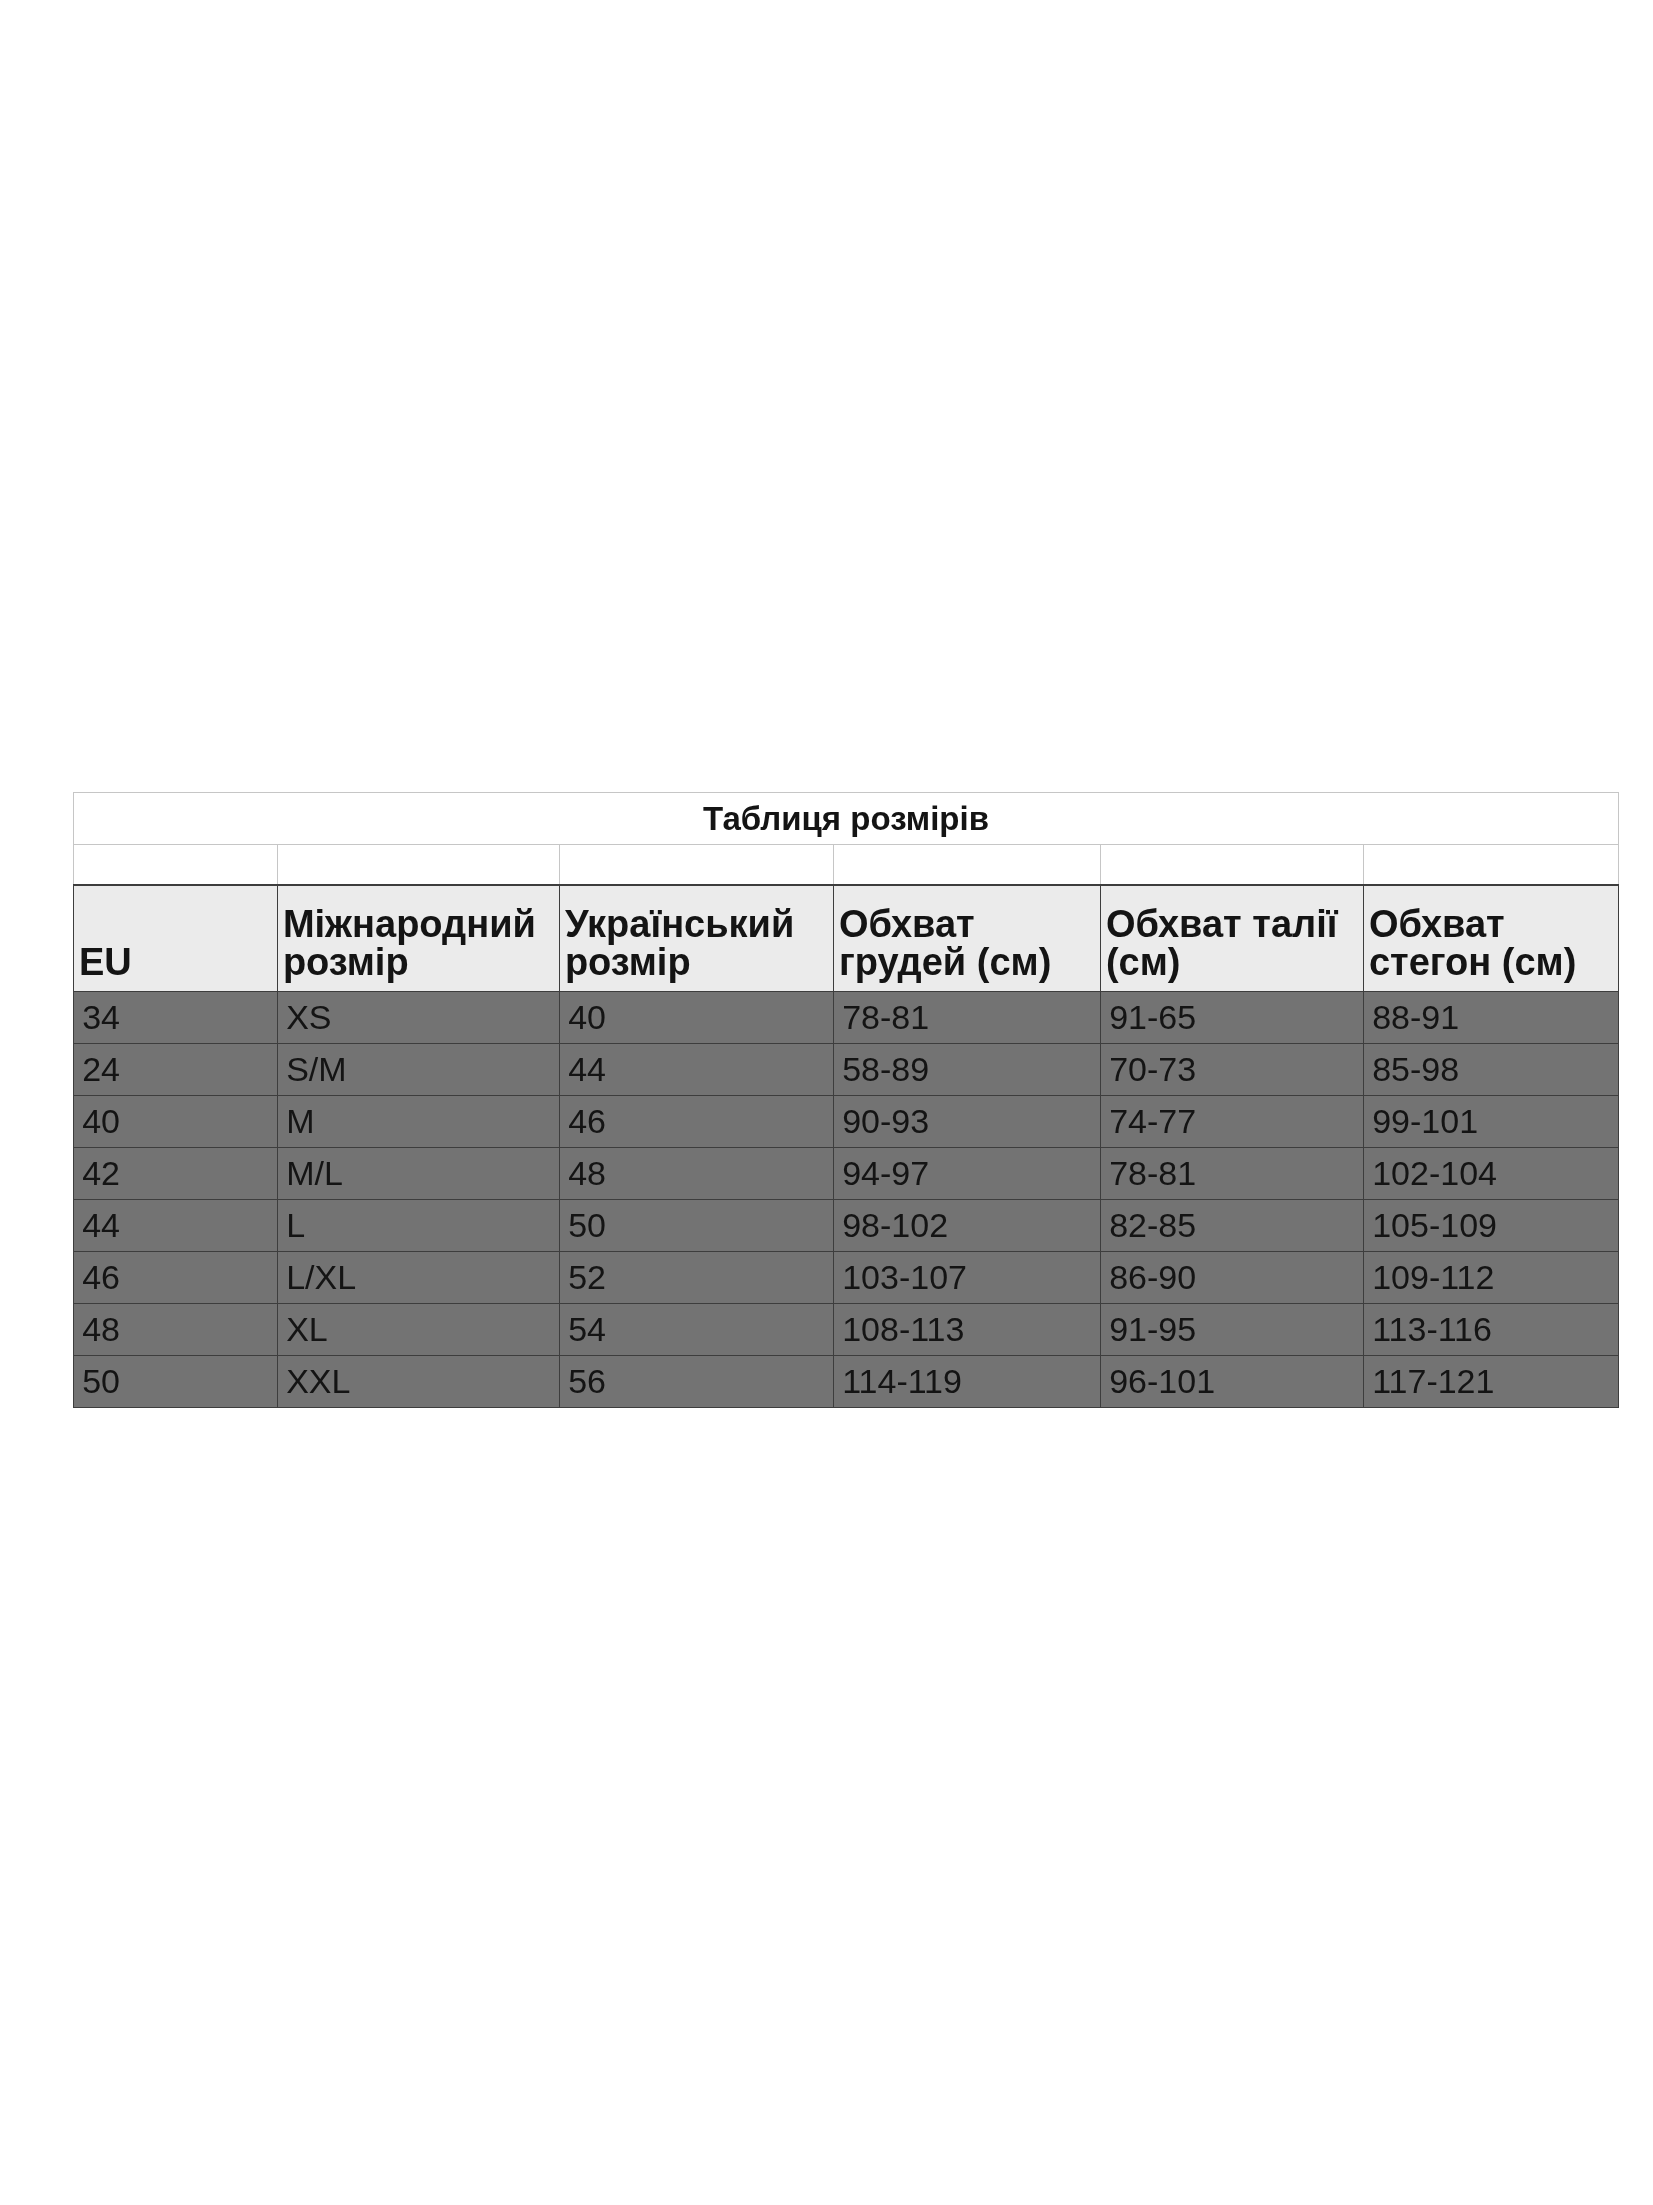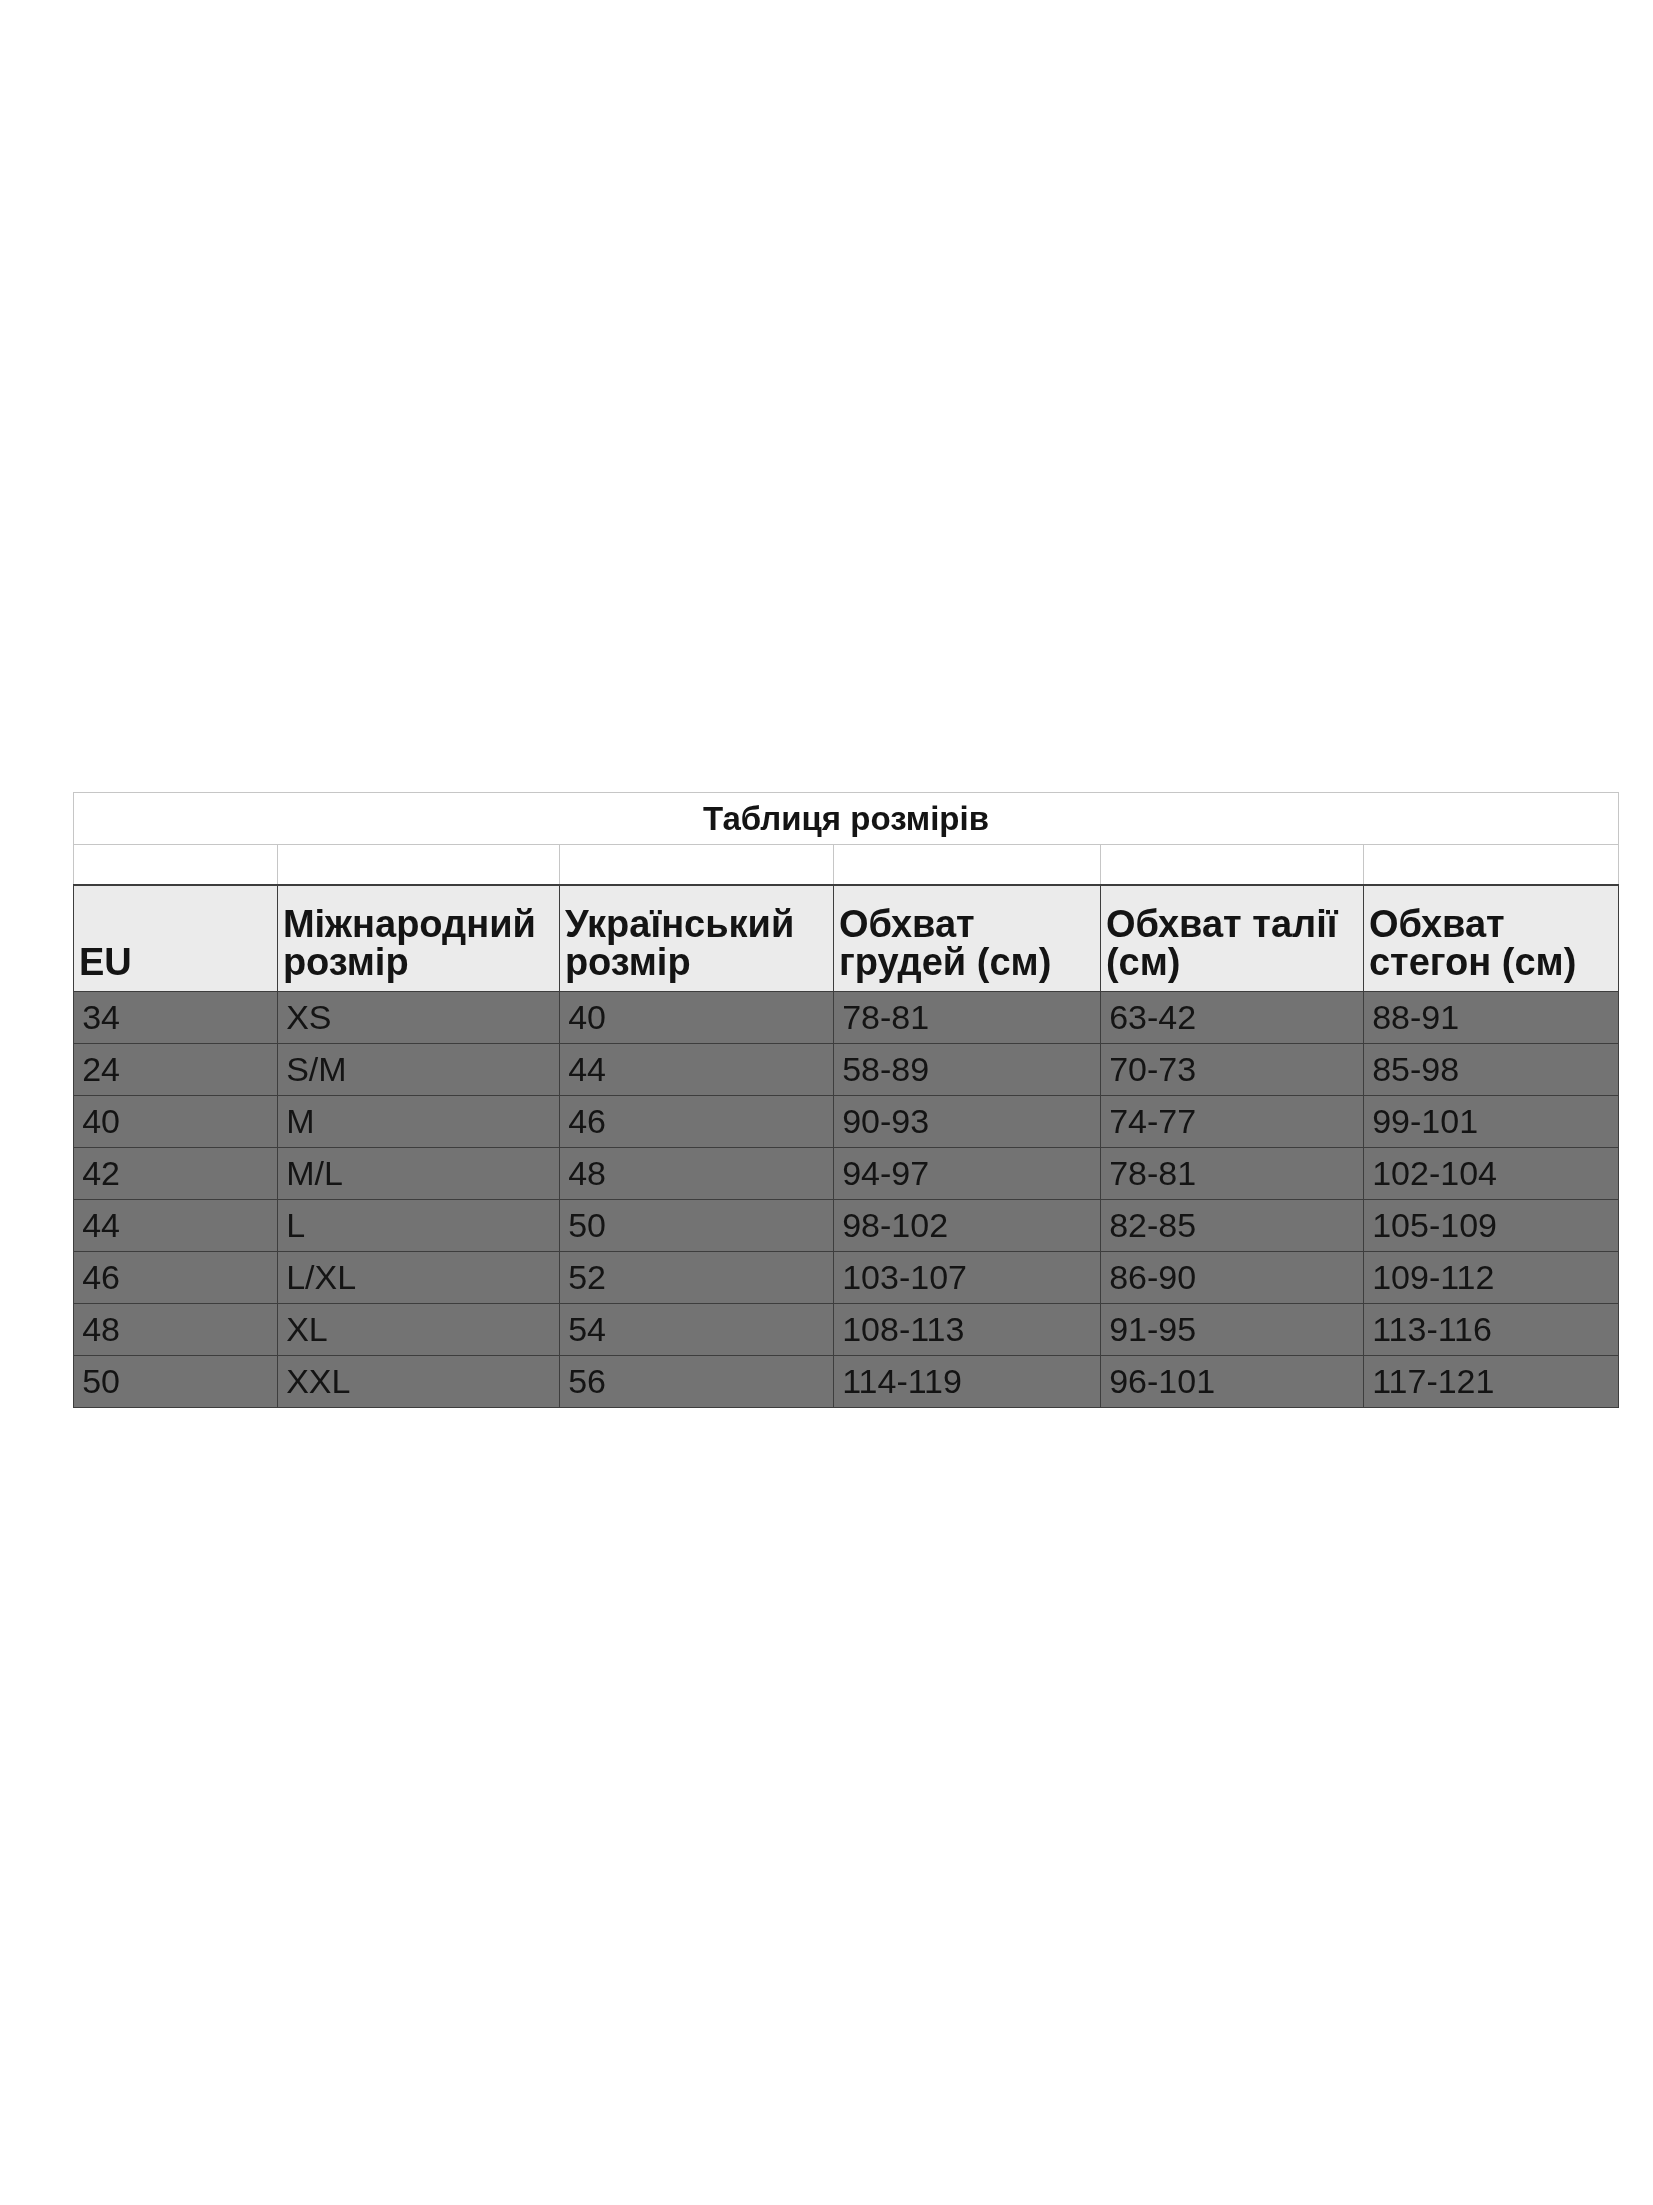--- a/index.html
+++ b/index.html
@@ -108,21 +108,21 @@
         <th>Обхват
 стегон (см)</th>
       </tr>
     </thead>
     <tbody class="data-body">
         <tr>
           <td>34</td>
           <td>XS</td>
           <td>40</td>
           <td>78-81</td>
-          <td>63-42</td>
+          <td>91-65</td>
           <td>88-91</td>
         </tr>
         <tr>
           <td>24</td>
           <td>S/M</td>
           <td>44</td>
           <td>58-89</td>
           <td>70-73</td>
           <td>85-98</td>
         </tr>

